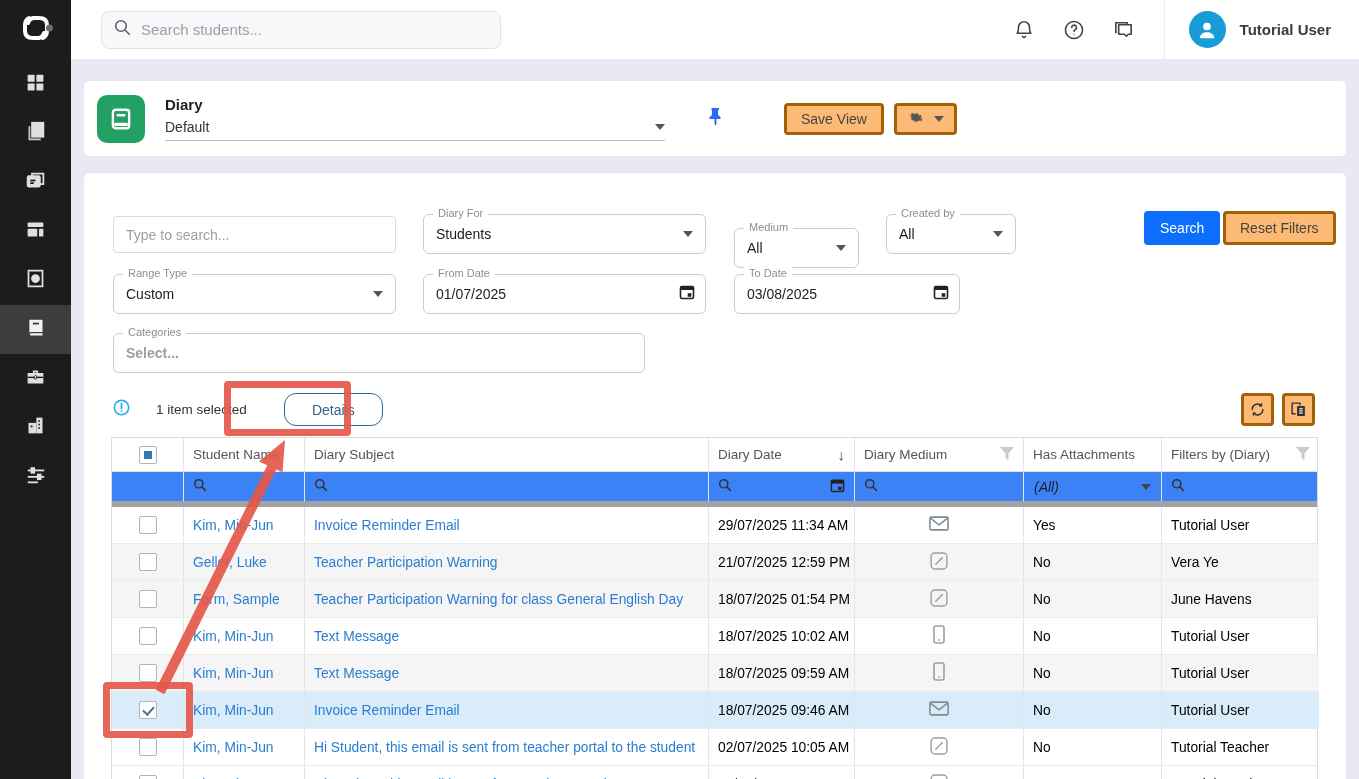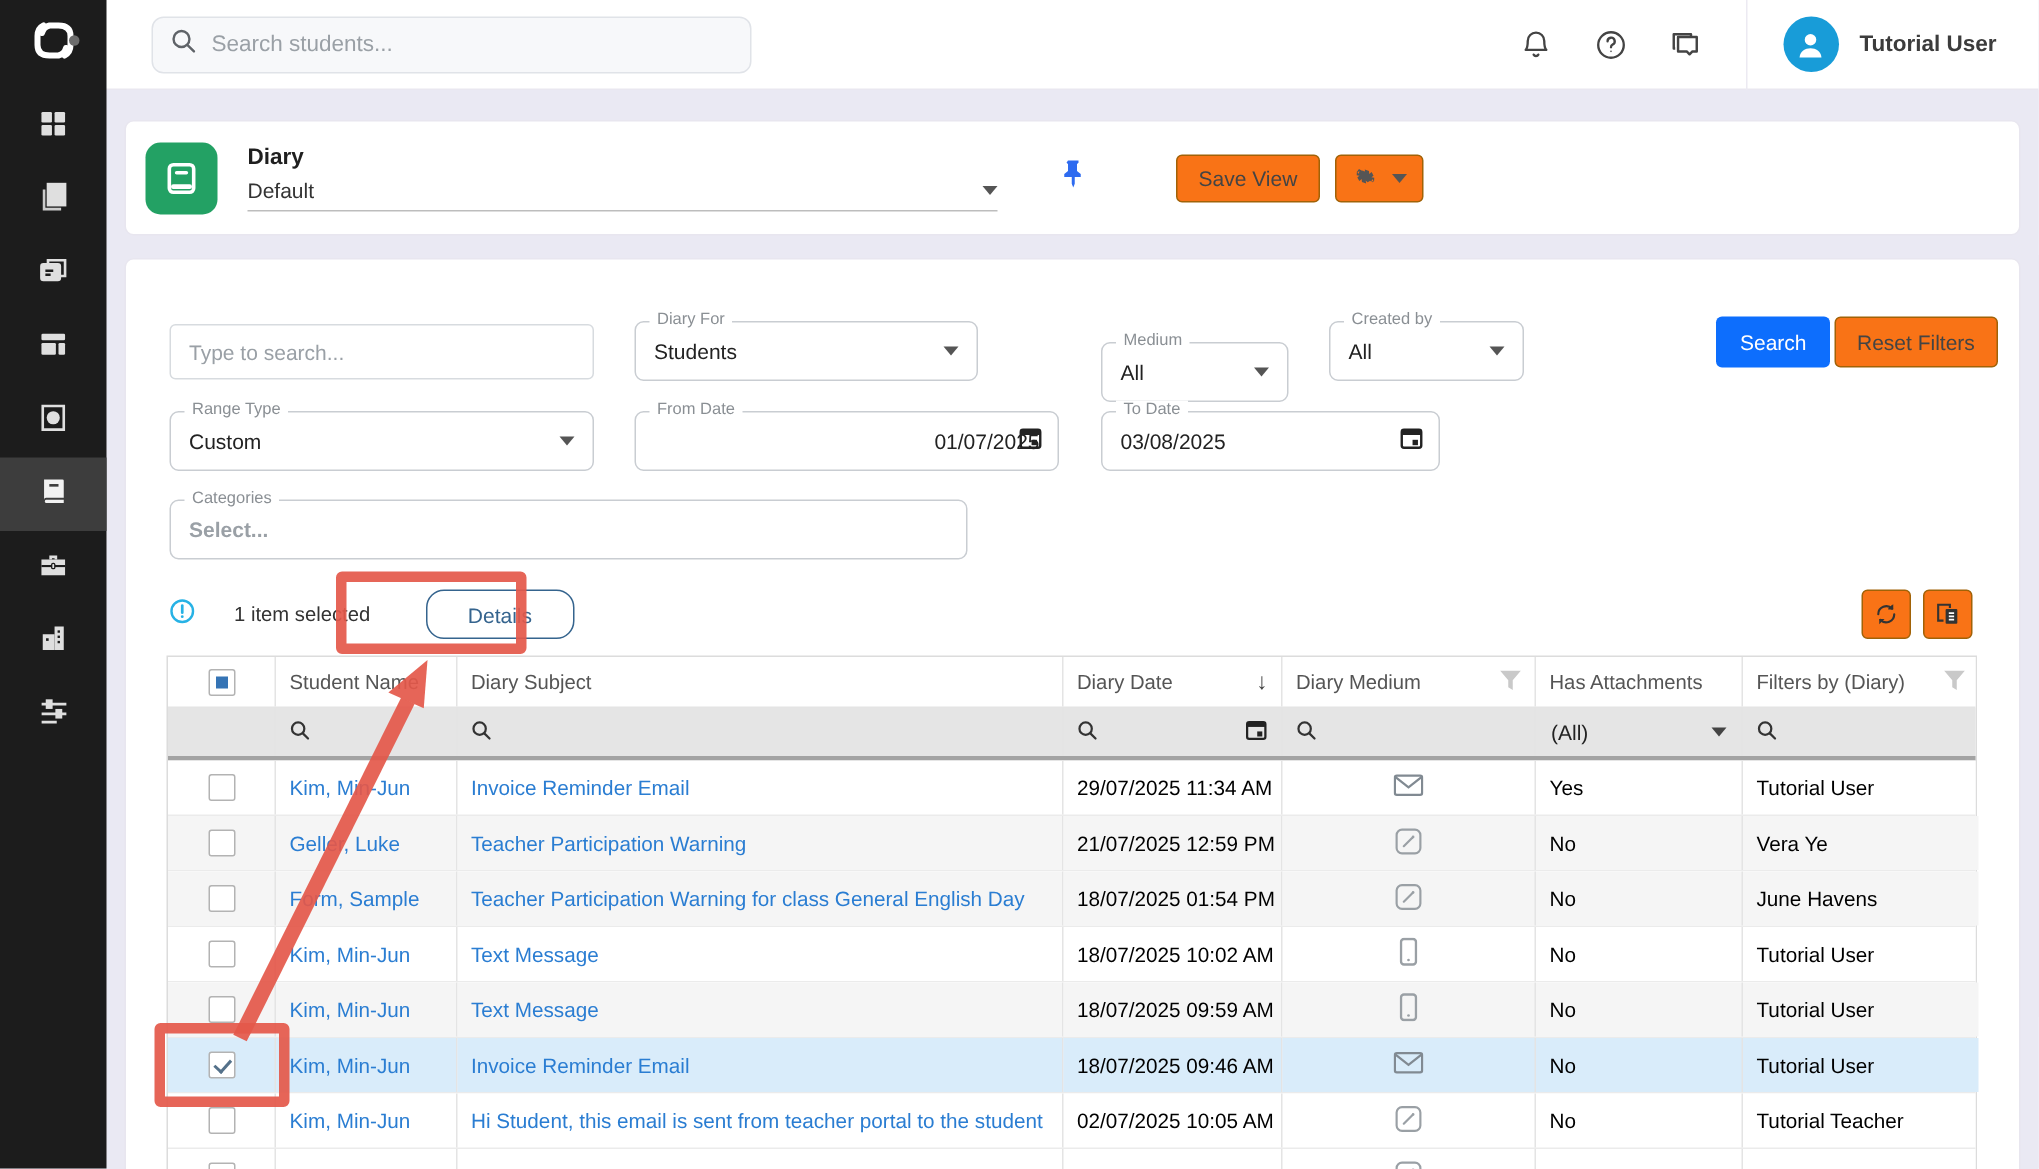--- a/index.html
+++ b/index.html
@@ -36,21 +36,21 @@
   .main{position:absolute;left:71px;top:60px;width:1288px;height:719px;background:var(--page-bg);}
   .card{background:#fff;border:1px solid #e8e6ef;border-radius:6px;}
   .header-card{position:absolute;left:12px;top:20px;width:1264px;height:77px;display:flex;align-items:center;}
   .diary-icon{width:48px;height:48px;border-radius:10px;background:var(--diary-green);margin-left:13px;display:flex;align-items:center;justify-content:center;flex:0 0 48px;}
   .title-col{margin-left:20px;width:520px;position:relative;}
   .page-title{font-size:15px;font-weight:700;color:#1f1f1f;margin-bottom:6px;}
   .view-select{display:flex;align-items:center;border-bottom:1px solid #bdbdbd;padding-bottom:5px;width:500px;justify-content:space-between;cursor:pointer;}
   .view-select .val{font-size:14px;color:#333;}
   .caret{width:0;height:0;border-left:5px solid transparent;border-right:5px solid transparent;border-top:6px solid #555;}
   .pin-wrap{margin-left:22px;cursor:pointer;}
-  .btn{border:1px solid #a16207;background:#f97316;border-radius:4px;font-size:14px;color:#444;display:inline-flex;align-items:center;justify-content:center;cursor:pointer;font-family:"Liberation Sans",sans-serif;}
+  .btn{border:3px solid #a16207;background:#fdba74;border-radius:4px;font-size:14px;color:#444;display:inline-flex;align-items:center;justify-content:center;cursor:pointer;font-family:"Liberation Sans",sans-serif;}
   .save-view-btn{height:32px;padding:0 14px;margin-left:60px;}
   .gear-btn{height:32px;padding:0 10px;margin-left:10px;gap:9px;}
 
   .filter-card{position:absolute;left:12px;top:112px;width:1264px;height:620px;}
   .plain-input{position:absolute;border:1px solid #d7dbdf;border-radius:4px;height:37px;padding:0 12px;font-size:14px;color:#333;outline:none;font-family:"Liberation Sans",sans-serif;}
   .plain-input::placeholder{color:#9aa0a6;}
   .ffield{position:absolute;border:1px solid #c9cdd2;border-radius:6px;height:40px;background:#fff;display:flex;align-items:center;padding:0 12px;cursor:pointer;}
   .flabel{position:absolute;top:-8px;left:9px;background:#fff;padding:0 5px;font-size:11px;color:#8a8f94;}
   .fval{font-size:14px;color:#222;}
   .fplaceholder{font-size:14px;color:#9aa0a6;font-weight:bold;}
@@ -63,21 +63,21 @@
   .sel-text{font-size:13.5px;color:#333;margin-left:9px;}
   .details-btn{margin-left:20px;width:99px;height:33px;border:1px solid #35648e;color:#35648e;background:#fff;border-radius:12px;font-size:14px;display:flex;align-items:center;justify-content:center;cursor:pointer;}
   .grid-tools{position:absolute;top:220px;right:31px;display:flex;gap:8px;}
   .tool-btn{width:33px;height:33px;}
 
   .grid{position:absolute;left:27px;top:264px;width:1207px;border:1px solid #dcdcdc;font-size:13.8px;}
   .grow{display:grid;grid-template-columns:72px 121px 404px 146px 169px 138px 157px;}
   .gcell{border-right:1px solid #e4e4e4;display:flex;align-items:center;overflow:hidden;white-space:nowrap;}
   .gcell:last-child{border-right:none;}
   .ghead{height:34px;color:#555;border-bottom:1px solid #e4e4e4;background:#fff;}
-  .gfilter{height:35px;border-bottom:3px solid #a3a3a3;background:#e5e5e5;}
+  .gfilter{height:35px;border-bottom:6px solid #a3a3a3;background:#3b82f6;font-style:italic;}
   .gdata{height:37px;border-bottom:1px solid #ebebeb;background:#fff;}
   .gdata.shaded .gcell{background:#f5f5f5;}
   .gdata.selected .gcell{background:var(--selected-row);}
   .c-center{justify-content:center;}
   .c-pad{padding:0 9px;}
   .hlabel{font-size:13.5px;}
   .sorticon{margin-left:auto;color:#444;font-size:15px;}
   .funnel{margin-left:auto;}
   .link{color:var(--link-blue);cursor:pointer;}
   .checkbox{width:18px;height:18px;border:1px solid #b3b3b3;border-radius:2px;background:#fff;position:relative;cursor:pointer;}
@@ -254,21 +254,21 @@
           </svg>
       </span>
       <span class="caret"></span>
     </button>
   </div>
 
   <div class="card filter-card">
 
     <input class="plain-input" style="left: 29px; top: 43px; width: 283px;" type="text" placeholder="Type to search...">
 
-    <div class="ffield" style="left:339px;top:41px;width:229px;">
+    <div class="ffield" style="left:339px;top:41px;width:283px;">
       <span class="flabel">Diary For</span>
       <span class="fval">Students</span>
       <span class="caret"></span>
     </div>
 
     <div class="ffield" style="left:650px;top:55px;width:125px;">
       <span class="flabel">Medium</span>
       <span class="fval">All</span>
       <span class="caret"></span>
     </div>
@@ -281,21 +281,21 @@
 
     <button class="search-btn" style="left:1060px;top:38px;">Search</button>
     <button class="btn reset-btn" style="left:1139px;top:38px;">Reset Filters</button>
 
     <div class="ffield" style="left:29px;top:101px;width:283px;">
       <span class="flabel">Range Type</span>
       <span class="fval">Custom</span>
       <span class="caret"></span>
     </div>
 
-    <div class="ffield" style="left:339px;top:101px;width:283px;justify-content:flex-end;">
+    <div class="ffield" style="left:339px;top:101px;width:283px;">
       <span class="flabel">From Date</span>
       <span class="fval">01/07/2025</span>
       <span class="cal-icon">
         <svg width="16" height="16" viewBox="0 0 16 16">
             <rect x="1.5" y="2.5" width="13" height="12" rx="1.5" fill="none" stroke="#222" stroke-width="1.6"></rect>
             <rect x="1.5" y="2.5" width="13" height="3.5" fill="#222"></rect>
             <rect x="8.7" y="9.2" width="3.6" height="3.6" fill="#222"></rect>
           </svg>
       </span>
     </div>

